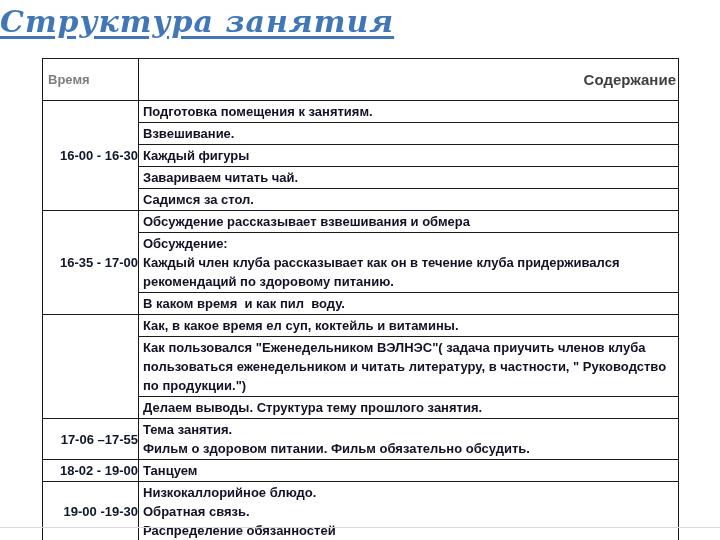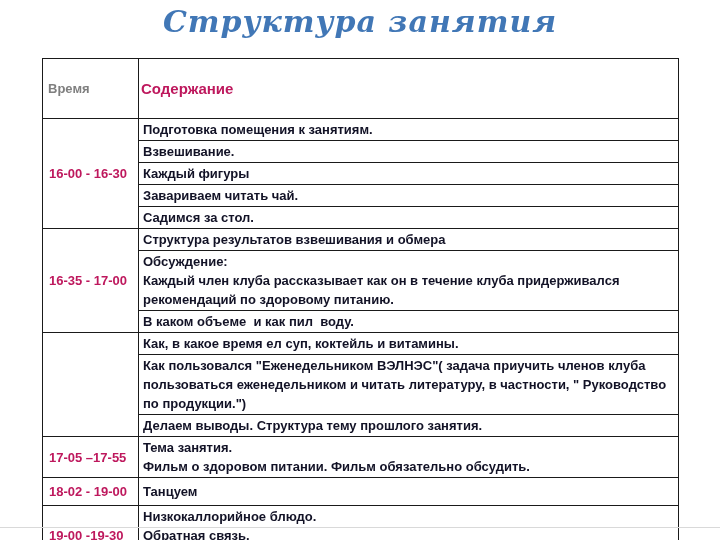--- a/index.html
+++ b/index.html
@@ -8,27 +8,28 @@
     position: relative;
     background: #ffffff;
     font-family: "Liberation Sans", sans-serif;
     overflow: hidden;
   }
   .slide-title {
     position: absolute;
     top: 4px;
     left: 0;
     width: 100%;
-    text-align: center;
+    text-align: left;
     font-family: "DejaVu Serif", serif;
     font-style: italic;
     font-weight: bold;
     font-size: 30px;
     letter-spacing: 1px;
     color: #4177b6;
+    text-decoration: underline;
     text-underline-offset: 4px;
   }
   table.schedule {
     position: absolute;
     left: 42px;
     top: 58px;
     width: 637px;
     border-collapse: collapse;
     table-layout: fixed;
   }
@@ -40,32 +41,32 @@
     font-size: 13px;
     font-weight: bold;
     color: #7f7f7f;
     text-align: left;
     vertical-align: middle;
     padding: 5px 2px 5px 5px;
   }
   th.col-content {
     font-size: 15px;
     font-weight: bold;
-    color: #be185d;
-    text-align: left;
+    color: #404040;
+    text-align: right;
     vertical-align: middle;
-    padding: 21px 2px;
+    padding: 12px 2px;
   }
   td.time {
     font-size: 13px;
     font-weight: bold;
-    color: #be185d;
-    text-align: left;
+    color: #0f172a;
+    text-align: right;
     vertical-align: middle;
-    padding: 6px;
+    padding: 0;
   }
   td.content {
     font-size: 13px;
     font-weight: bold;
     color: #121226;
     line-height: 19px;
     padding: 1px 3px 1px 4px;
     vertical-align: middle;
     white-space: pre-wrap;
   }
@@ -103,42 +104,42 @@
     </tr>
     <tr>
       <td class="content">Завариваем читать чай.</td>
     </tr>
     <tr>
       <td class="content">Садимся за стол.</td>
     </tr>
 
     <tr>
       <td class="time" rowspan="3">16-35 - 17-00</td>
-      <td class="content">Структура результатов взвешивания и обмера</td>
+      <td class="content">Обсуждение рассказывает взвешивания и обмера</td>
     </tr>
     <tr>
       <td class="content">Обсуждение:
 Каждый член клуба рассказывает как он в течение клуба придерживался рекомендаций по здоровому питанию.</td>
     </tr>
     <tr>
-      <td class="content">В каком объеме  и как пил  воду.</td>
+      <td class="content">В каком время  и как пил  воду.</td>
     </tr>
     <tr>
       <td class="time" rowspan="3"></td>
       <td class="content">Как, в какое время ел суп, коктейль и витамины.</td>
     </tr>
     <tr>
       <td class="content">Как пользовался "Еженедельником ВЭЛНЭС"( задача приучить членов клуба пользоваться еженедельником и читать литературу, в частности, " Руководство по продукции.")</td>
     </tr>
     <tr>
       <td class="content">Делаем выводы. Структура тему прошлого занятия.</td>
     </tr>
 
     <tr>
-      <td class="time">17-05 –17-55</td>
+      <td class="time">17-06 –17-55</td>
       <td class="content">Тема занятия.
 Фильм о здоровом питании. Фильм обязательно обсудить.</td>
     </tr>
 
     <tr>
       <td class="time">18-02 - 19-00</td>
       <td class="content">Танцуем</td>
     </tr>
 
     <tr>

